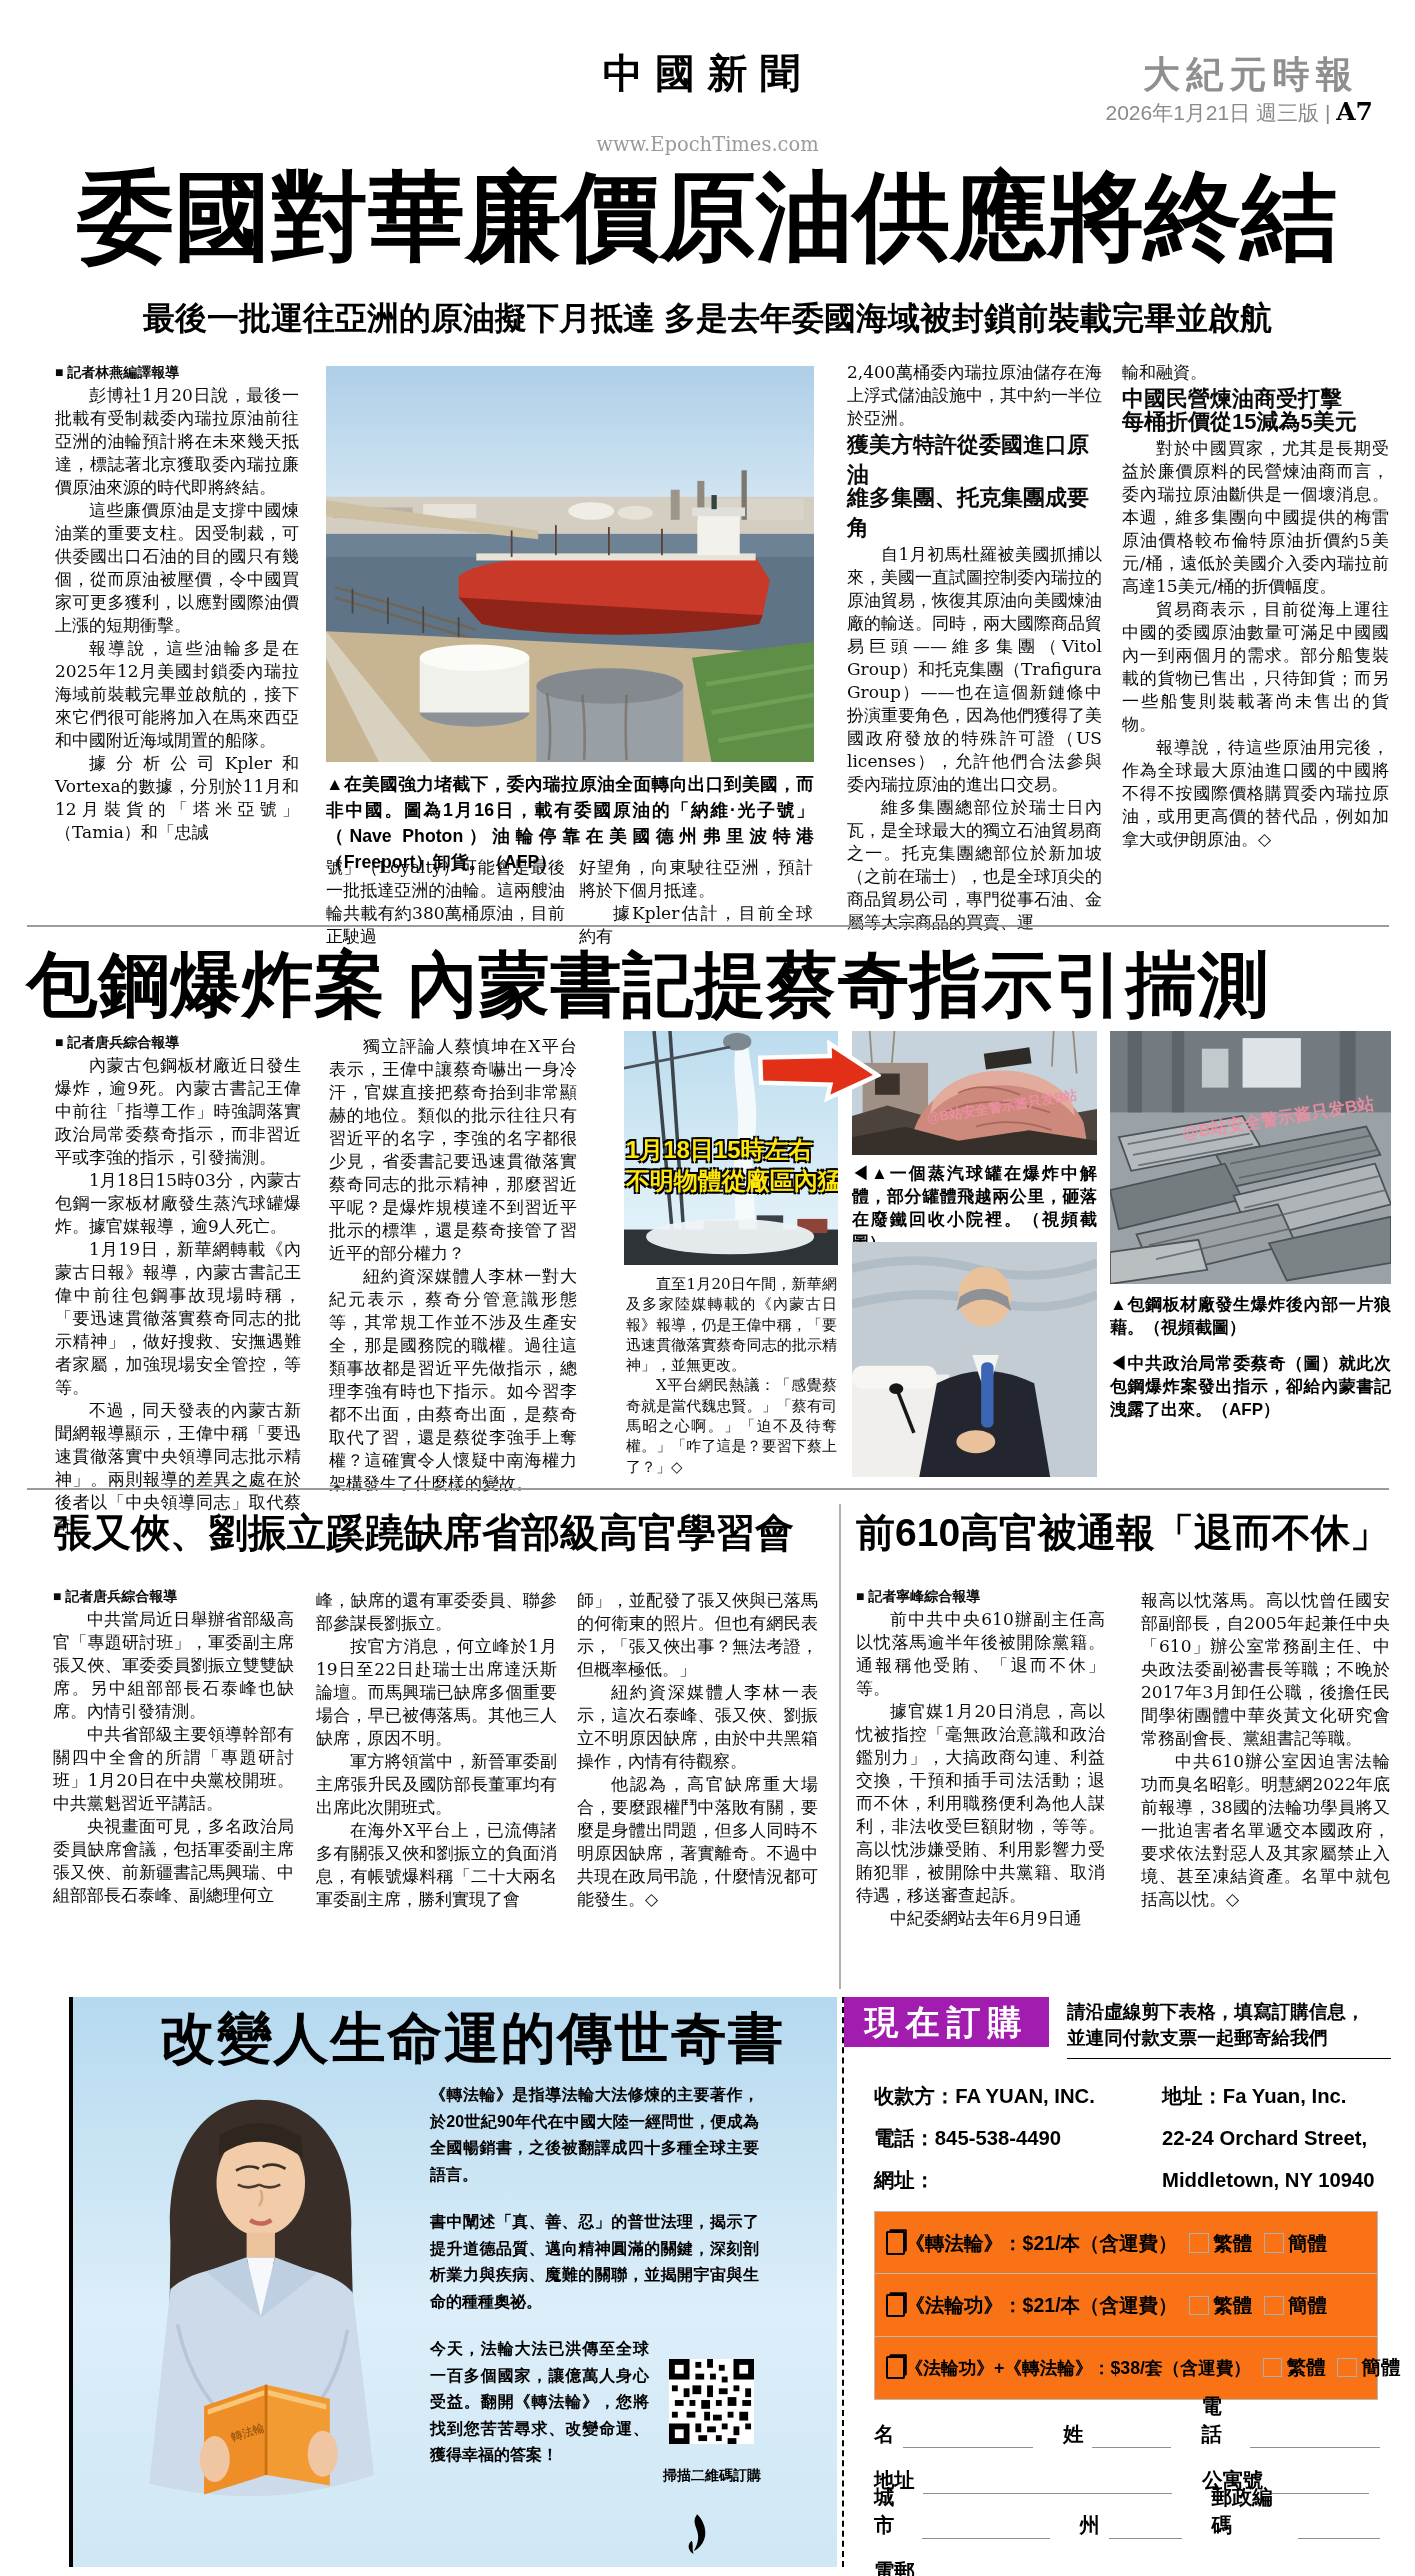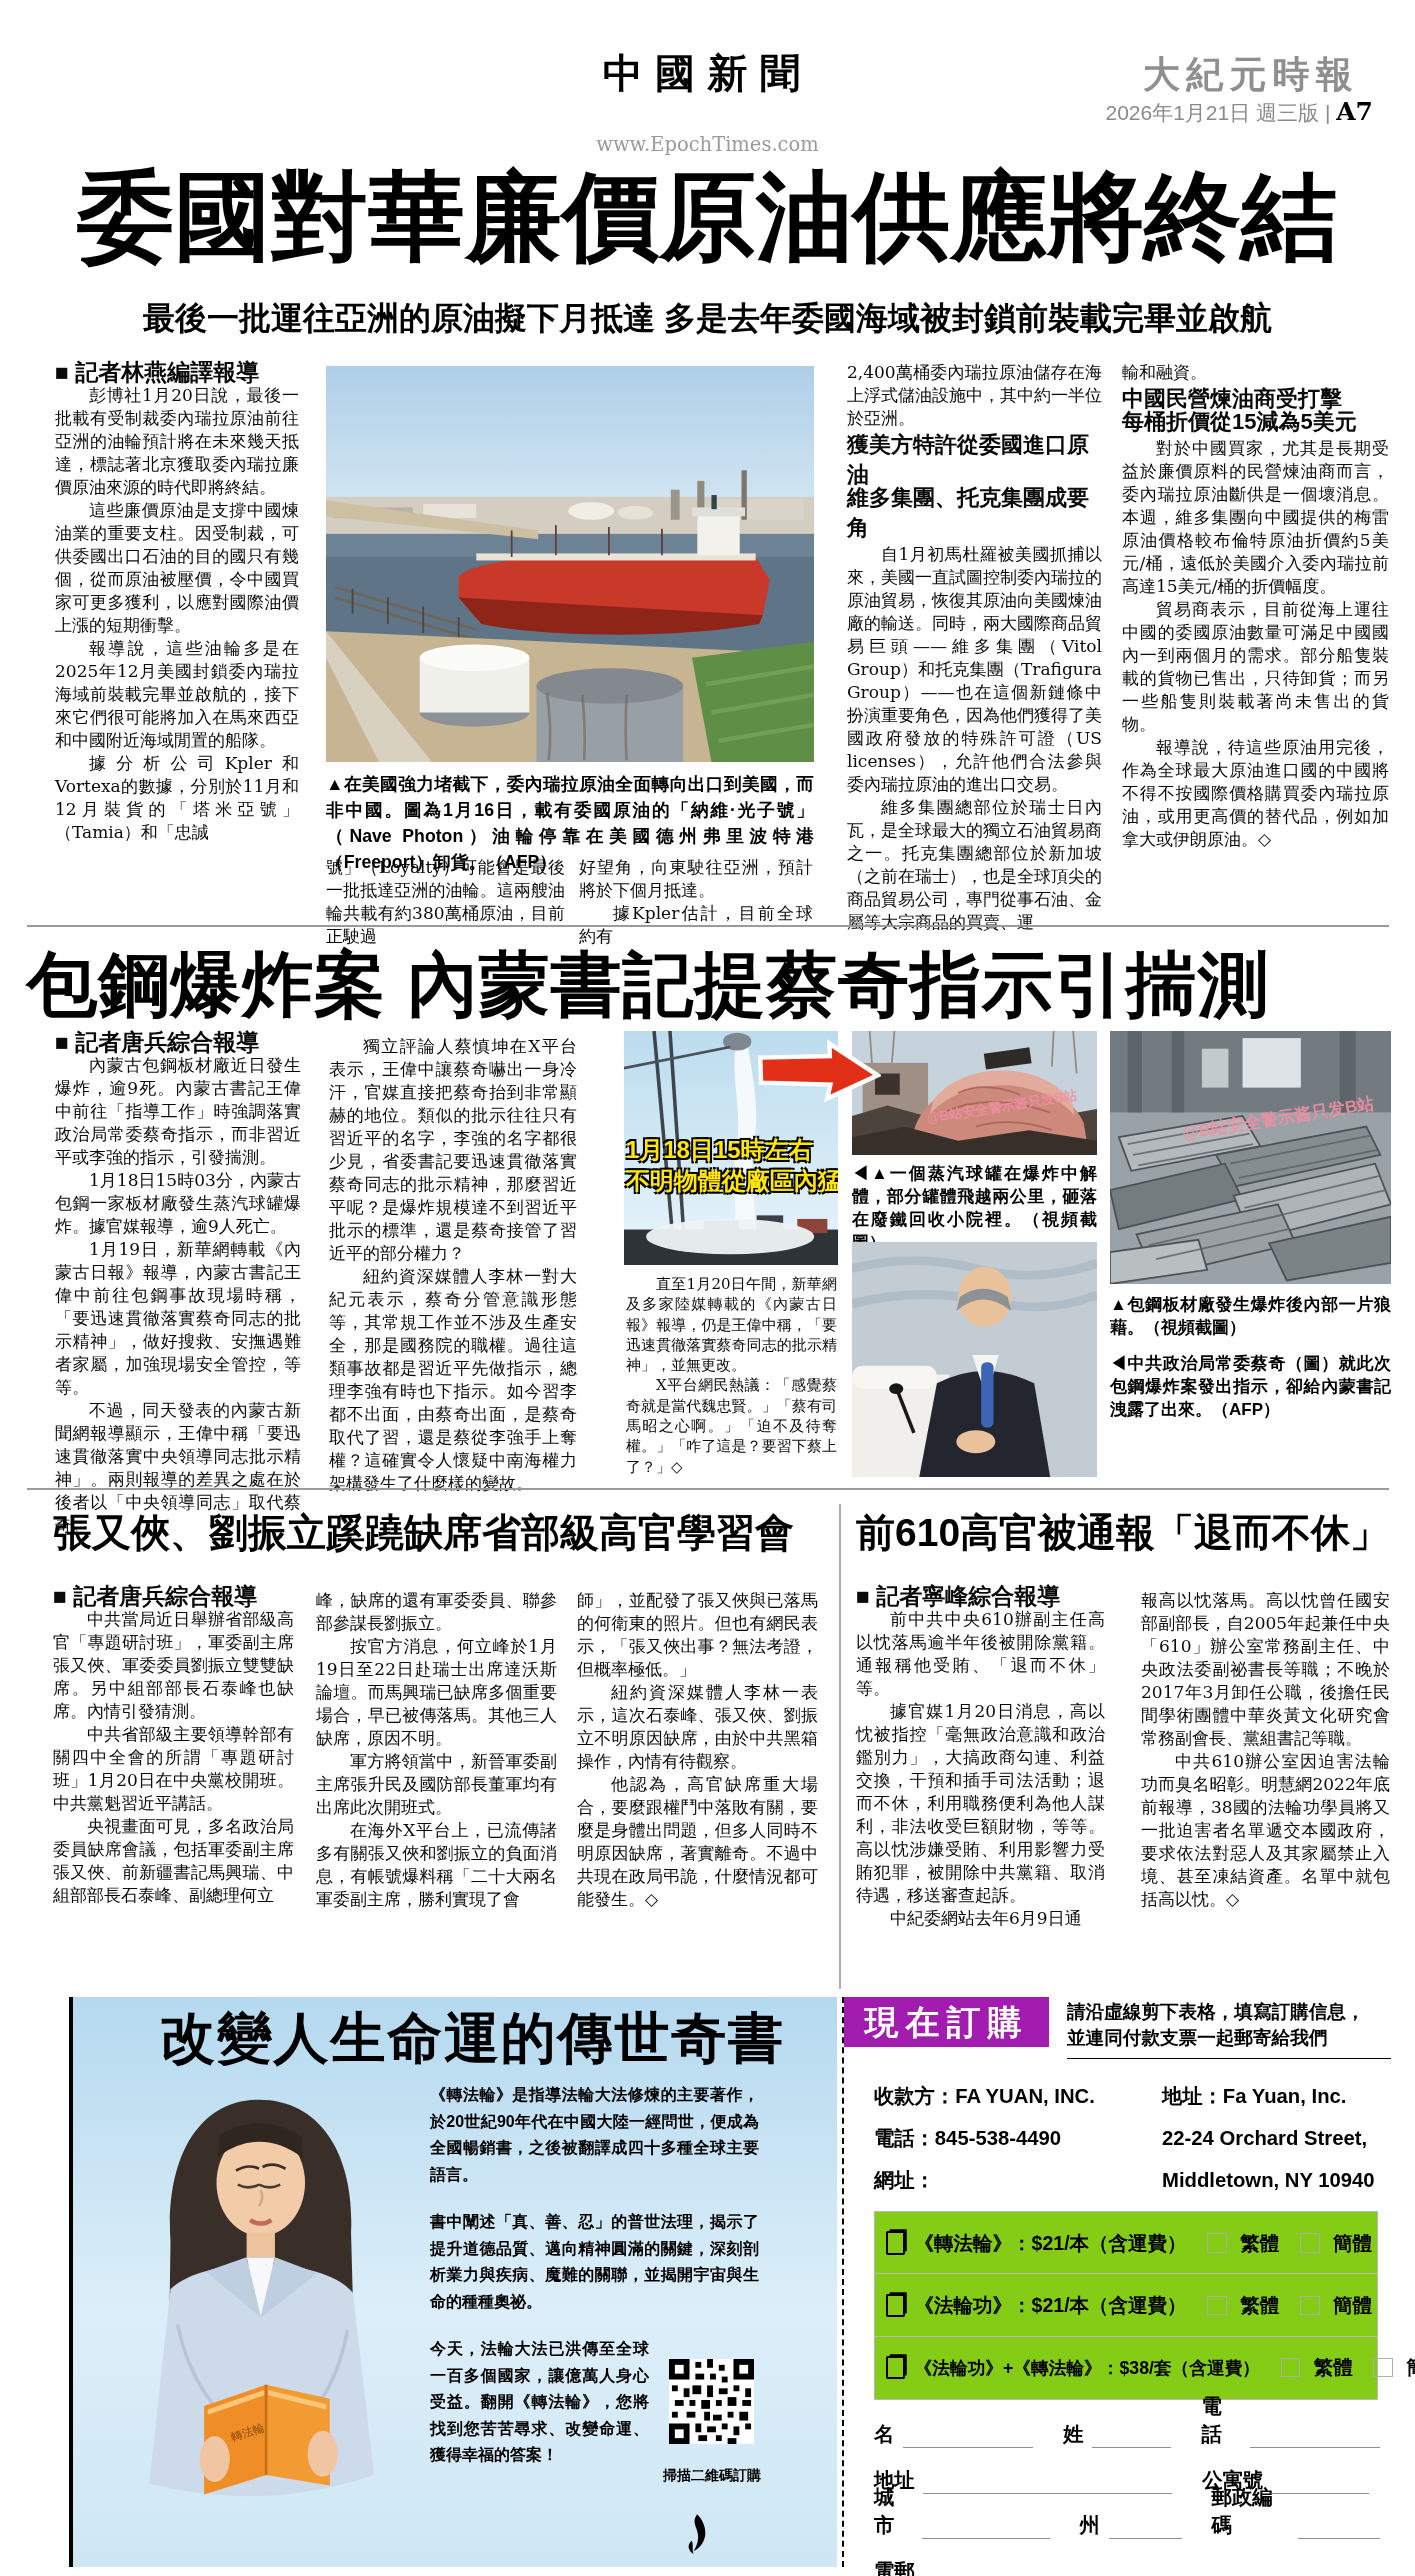--- a/index.html
+++ b/index.html
@@ -25,21 +25,21 @@
   .h2{left:26.5px;top:938px;width:1362px;white-space:nowrap;
       font-family:"Liberation Sans",sans-serif;font-weight:bold;font-size:71px;letter-spacing:0.9px;}
   .h3{left:53px;top:1506px;width:782px;white-space:nowrap;
       font-family:"Liberation Sans",sans-serif;font-weight:bold;font-size:39px;}
   .h4{left:856px;top:1506px;width:548px;white-space:nowrap;
       font-family:"Liberation Sans",sans-serif;font-weight:bold;font-size:39px;}
   
   .col{text-align:justify;font-size:17px;line-height:23px;color:#0a0a0a;}
   .col p{margin:0;text-indent:2em;}
   .col p.cont{text-indent:0;}
-  .byline{font-family:"Liberation Sans",sans-serif;font-weight:bold;font-size:23px;
+  .byline{font-family:"Liberation Sans",sans-serif;font-weight:bold;font-size:14px;
           text-indent:0 !important;margin:0 0 5.3px 0;}
   .colsub{font-family:"Liberation Sans",sans-serif;font-weight:bold;font-size:22px;
           line-height:30px;text-indent:0 !important;text-align:left;margin:8.8px 0 7px 0;}
   .cap{font-family:"Liberation Sans",sans-serif;font-weight:bold;font-size:17.7px;
        line-height:26px;text-align:justify;}
   .cap2{font-family:"Liberation Sans",sans-serif;font-weight:bold;font-size:17px;
         line-height:23px;text-align:justify;}
   .divh{height:1.8px;background:#9b9b9b;}
   .divv{width:1.8px;background:#b0b0b0;}
   
@@ -70,21 +70,21 @@
            font-family:"Liberation Sans",sans-serif;}
   .fh-black{position:absolute;left:0;top:0;width:205px;height:50px;background:#a21caf;color:#fff;
             font-weight:bold;font-size:34px;line-height:50px;text-align:center;letter-spacing:7px;}
   .fh-note{position:absolute;left:223px;top:1.8px;width:324px;font-weight:bold;font-size:18.6px;
            line-height:26px;border-bottom:1.8px solid #000;padding-bottom:7px;}
   .payee{position:absolute;left:30px;top:78px;display:flex;gap:23px;font-weight:bold;
          font-size:20.3px;line-height:42px;}
   .payee .c1{width:265px;} .payee .c2{width:235px;}
   .opts{position:absolute;left:30px;top:216px;width:504px;}
   .optrow{border:1.8px solid #b9b9b9;margin-top:-1.8px;height:62px;display:flex;align-items:center;
-          gap:10px;padding:0 10.6px;background:#84cc16;}
+          gap:1px;padding:0 10.6px;background:#f97316;}
   .optlabel{font-weight:bold;font-size:19.5px;white-space:nowrap;}
   .optlabel.small{font-size:17.7px;}
   .bigbox{width:15px;height:19.5px;border:2.7px solid #000;border-radius:1.8px;flex:0 0 auto;
           box-shadow:2.7px -2.7px 0 -0.9px #000;}
   .graybox{width:17.7px;height:17.7px;border:1.8px solid #adadad;flex:0 0 auto;margin-left:10.6px;}
   .cblabel{font-weight:bold;font-size:19.5px;margin-left:3.5px;white-space:nowrap;}
   .fields{position:absolute;left:30px;top:423px;width:506px;font-weight:bold;font-size:20.3px;}
   .frow{display:flex;align-items:flex-end;gap:8.8px;margin-bottom:17.7px;height:28px;}
   .fline{border-bottom:1.8px solid #8f8f8f;height:23px;}
   .sp{flex:0 0 12.4px;}

